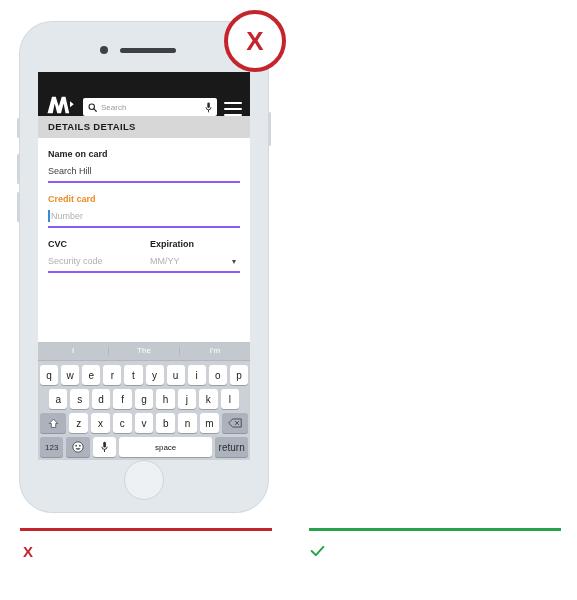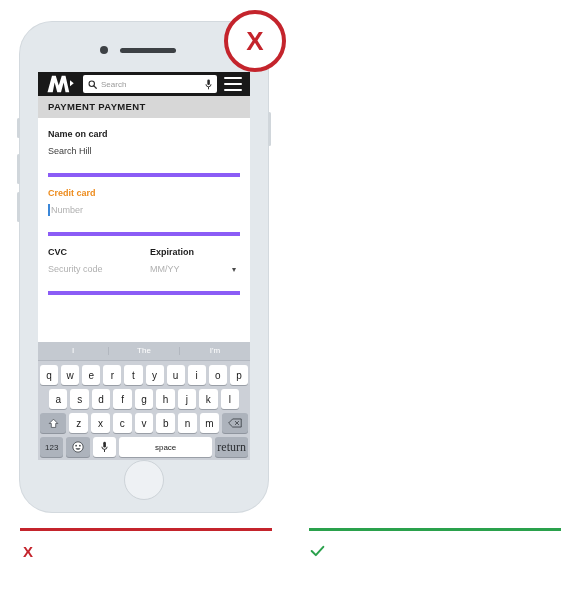--- a/index.html
+++ b/index.html
@@ -56,22 +56,22 @@
 
   
   .screen{
     position:absolute;top:50px;left:18px;
     width:212px;height:388px;
     background:#ffffff;overflow:hidden;
   }
 
   
   .appbar{
-    height:24px;background:#191919;
-    display:flex;align-items:center;
+    height:44px;background:#191919;
+    display:flex;align-items:flex-end;
     padding:0 8px;box-sizing:border-box;gap:7px;
   }
   .logo{width:30px;height:22px;flex:0 0 auto;display:flex;align-items:center;}
   .searchbox{
     flex:1 1 auto;height:18px;background:#ffffff;border-radius:2px;
     display:flex;align-items:center;padding:0 5px;box-sizing:border-box;gap:4px;
   }
   .searchbox .s-txt{
     font-size:8px;color:#9a9a9a;flex:1 1 auto;
     white-space:nowrap;overflow:hidden;
@@ -82,21 +82,21 @@
   
   .band{
     background:#d7d7d7;color:#1b1b1b;
     font-size:9.5px;font-weight:bold;letter-spacing:.35px;
     padding:5px 10px 6px 10px;box-sizing:border-box;height:22px;
     overflow:hidden;display:flex;align-items:flex-end;
   }
 
   
   .form{padding:0 10px;box-sizing:border-box;background:#fff;}
-  .frow{padding:11px 0 17px 0;border-bottom:4px solid #8b5cf6;}
+  .frow{padding:11px 0 5px 0;border-bottom:2px solid #8b5cf6;}
   .flabel{font-size:9px;font-weight:bold;color:#1b1b1b;margin-bottom:7px;}
   .flabel.accent{color:#ed8c1e;}
   .fvalue{font-size:9px;color:#3c3c3c;}
   .fph{font-size:9px;color:#b0b0b0;}
   .fph.cursor{position:relative;padding-left:3px;}
   .fph.cursor:before{
     content:"";position:absolute;left:0;top:-1px;width:1.6px;height:12px;background:#3b87d8;
   }
   .two{display:flex;}
   .two > div{flex:1 1 0;}
@@ -124,21 +124,21 @@
     height:20px;min-width:17px;flex:1 1 0;
     display:flex;align-items:center;justify-content:center;
     font-size:10px;color:#1a1a1a;
     box-shadow:0 1px 0 #9a9fa7;
   }
   .krow.r2{padding:0 11px;}
   .key.fn{background:#adb3bc;box-shadow:0 1px 0 #8f959e;color:#2a2d31;}
   .key.w-lg{flex:1.4 1 0;}
   .key.space{flex:4 1 0;}
   .key.num{font-size:8px;font-weight:normal;}
-  .key.ret{font-size:12px;font-family:Liberation Serif, serif;}
+  .key.ret{font-size:10px;}
   .key svg{display:block;}
 
   
   .capwrap{position:absolute;left:0;width:288px;top:528px;}
   .rule{height:3px;width:252px;margin-left:20px;}
   .rule.bad{background:#c4242c;}
   .rule.good{background:#2aa14c;}
   .cap{display:flex;gap:9px;margin:11px 0 0 20px;width:250px;}
   .cap .ic{flex:0 0 auto;width:16px;text-align:center;font-size:15px;font-weight:bold;line-height:1.35;}
   .cap .ic.bad{color:#c4242c;}
@@ -185,21 +185,21 @@
               <line x1="4" y1="9.3" x2="4" y2="12.2" stroke="#2b2b2b" stroke-width="1.1"></line>
             </svg>
           </span>
           <span class="hamburger">
               <i></i>
               <i></i>
               <i></i>
             </span>
         </div>
 
-        <div class="band">PAYMENT PAYMENT</div>
+        <div class="band">DETAILS DETAILS</div>
 
         <div class="form">
           <div class="frow">
             <div class="flabel">Name on card</div>
             <div class="fvalue">Search Hill</div>
           </div>
           <div class="frow">
             <div class="flabel accent">Credit card</div>
             <div class="fph cursor">Number</div>
           </div>

